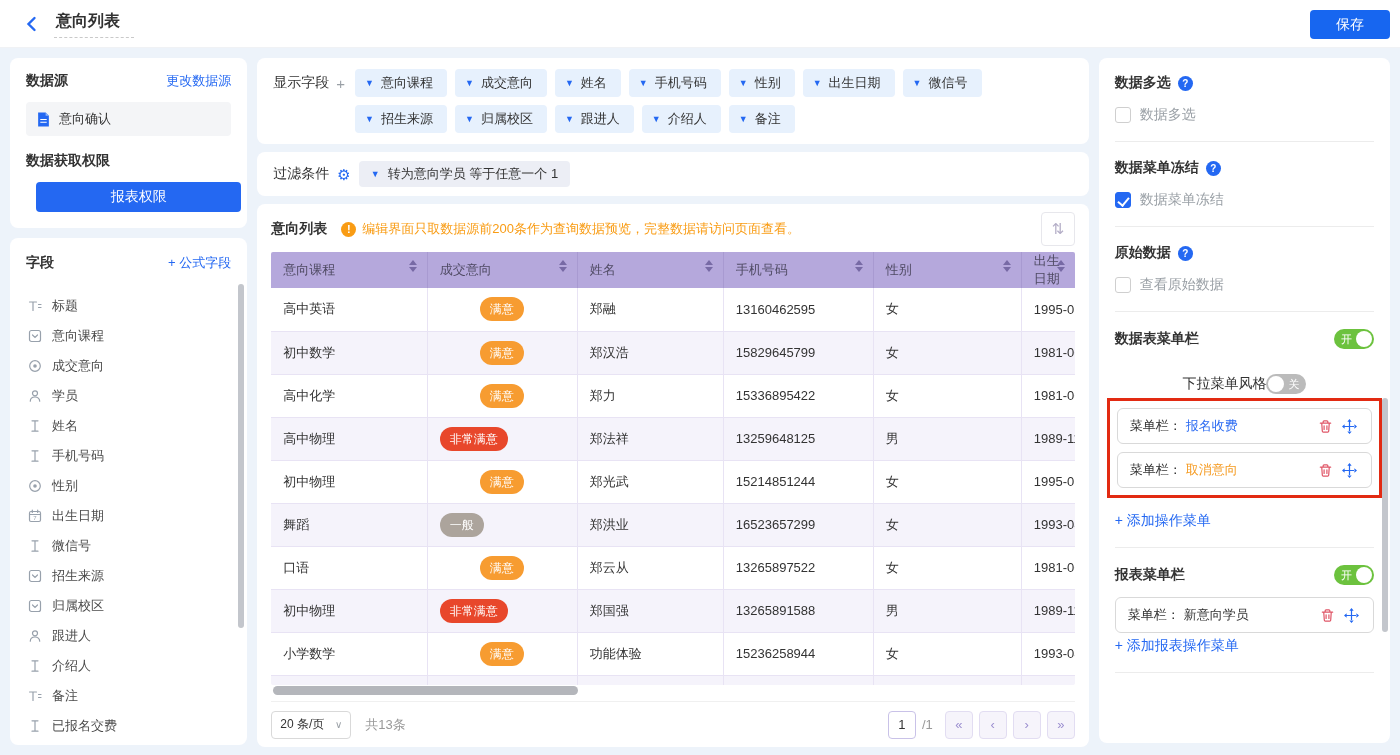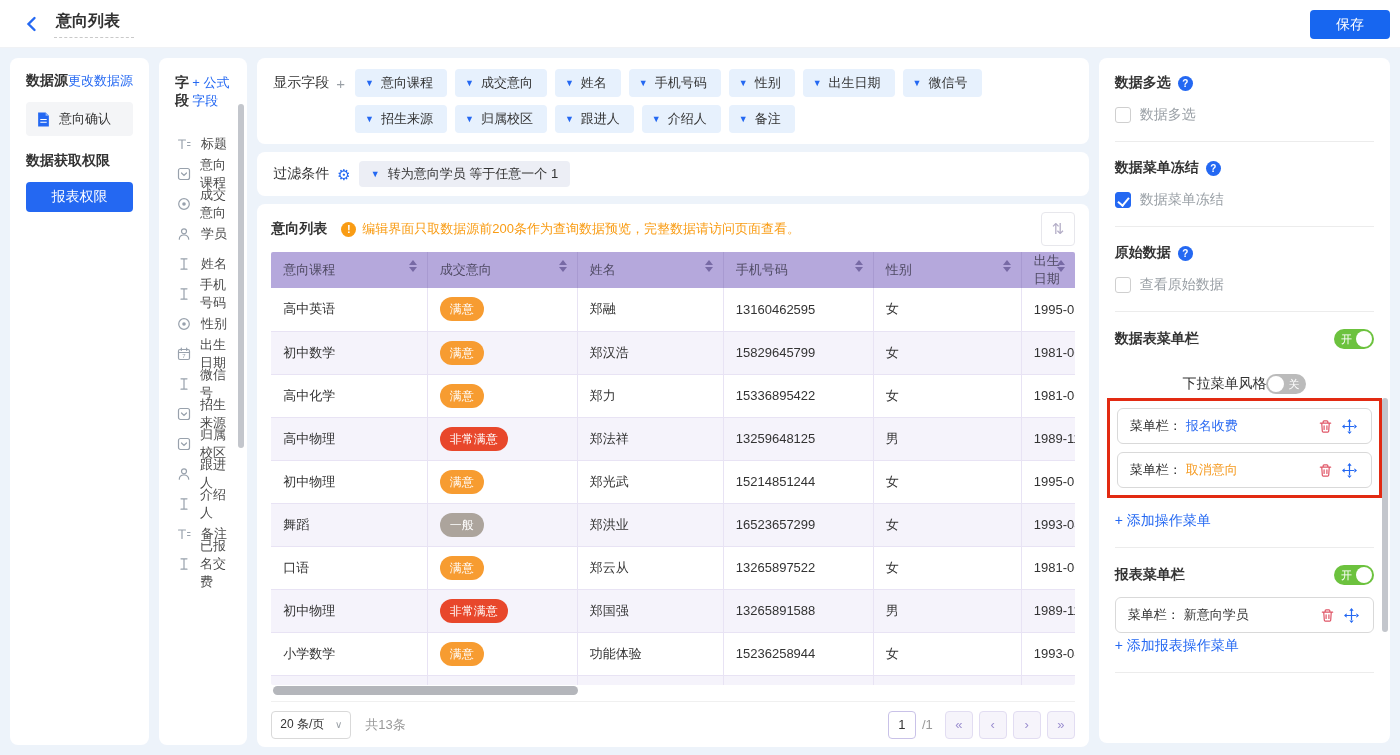--- a/index.html
+++ b/index.html
@@ -9,32 +9,32 @@
   .topbar { height:48px; background:#fff; display:flex; align-items:center; padding:0 20px;
     border-bottom:1px solid #f0f2f5; position:relative; }
   .back-btn { width:24px; height:24px; display:flex; align-items:center; justify-content:center; cursor:pointer; }
   .page-title { margin-left:10px; font-size:16px; font-weight:bold; color:#333;
     border-bottom:1px dashed #c9c9c9; padding:2px 14px 5px 2px; }
   .save-btn { position:absolute; right:10px; top:10px; width:80px; height:29px; background:#1766f0;
     color:#fff; border:none; border-radius:4px; font-size:14px; cursor:pointer; }
   
   .main { display:flex; padding:10px; gap:10px; height:707px; }
   .card { background:#fff; border-radius:8px; }
-  .col-left { width:238px; display:flex; gap:10px; }
+  .col-left { width:238px; display:flex; flex-direction:column; gap:10px; }
   .col-mid { width:834px; display:flex; flex-direction:column; gap:8px; }
   .col-right { width:292px; }
   
   .card-ds { padding:14px 16px 16px; }
   .row-between { display:flex; align-items:center; justify-content:space-between; }
   .h { font-size:14px; font-weight:bold; color:#333; }
   .link { color:#2468f2; font-size:13px; cursor:pointer; text-decoration:none; }
   .ds-item { margin:12px 0 16px; background:#f4f5f7; border-radius:4px; height:34px;
     display:flex; align-items:center; gap:8px; padding:0 10px; cursor:pointer; }
   .perm-btn { margin-top:12px; width:100%; height:30px; background:#2468f2; border:none;
-    border-radius:4px; color:#fff; font-size:14px; cursor:pointer; }
+    border-radius:4px; color:#fff; font-size:14px; cursor:pointer;margin-left:10px; }
   .card-fields { flex:1; padding:16px; position:relative; overflow:hidden; }
   #field-list { margin-top:19px; }
   .field-item { display:flex; align-items:center; gap:9px; height:30px; color:#4a4a4a;
     font-size:13px; cursor:pointer; padding-left:2px; }
   .ficon { width:15px; height:15px; display:flex; align-items:center; color:#98a1ac; }
   .scroll-thumb { position:absolute; width:6px; background:#c3c6cc; border-radius:3px; }
   .thumb-left { right:3px; top:46px; height:344px; }
   
   .card-display { padding:11px 16px; display:flex; gap:10px; }
   .df-label { display:flex; align-items:center; gap:7px; height:28px; white-space:nowrap; }
@@ -66,21 +66,21 @@
   .caret-up { width:0; height:0; border-left:4px solid transparent; border-right:4px solid transparent;
     border-bottom:5px solid #776aa5; }
   .caret-dn { width:0; height:0; border-left:4px solid transparent; border-right:4px solid transparent;
     border-top:5px solid #776aa5; }
   td { height:43px; padding:0 12px; border-bottom:1px solid #e8e3f4; border-right:1px solid #e8e3f4;
     font-size:13px; color:#333; white-space:nowrap; overflow:hidden; background:#fff; }
   td:last-child { border-right:none; }
   tr:nth-child(even) td { background:#f5f3fb; }
   .pill { display:inline-block; min-width:34px; padding:5px 10px; border-radius:14px; color:#fff;
     font-size:12px; text-align:center; line-height:14px; }
-  .pill.orange { background:#f79c31; }
+  .pill.orange { background:#f79c31;margin-left:40px; }
   .pill.red { background:#e8472b; }
   .pill.gray { background:#aca49c; }
   .hscroll { height:9px; margin-top:1px; position:relative; }
   .hthumb { position:absolute; left:2px; top:0; width:305px; height:9px; background:#b4b6bb;
     border-radius:5px; cursor:pointer; }
   .pager { border-top:1px solid #f0f0f0; margin-top:6px; height:46px; display:flex;
     align-items:center; gap:14px; }
   .psize { width:80px; height:28px; border:1px solid #d9d9d9; border-radius:4px; display:flex;
     align-items:center; justify-content:space-between; padding:0 8px; font-size:12px; cursor:pointer; }
   .chev { color:#9aa0a6; font-size:10px; }

